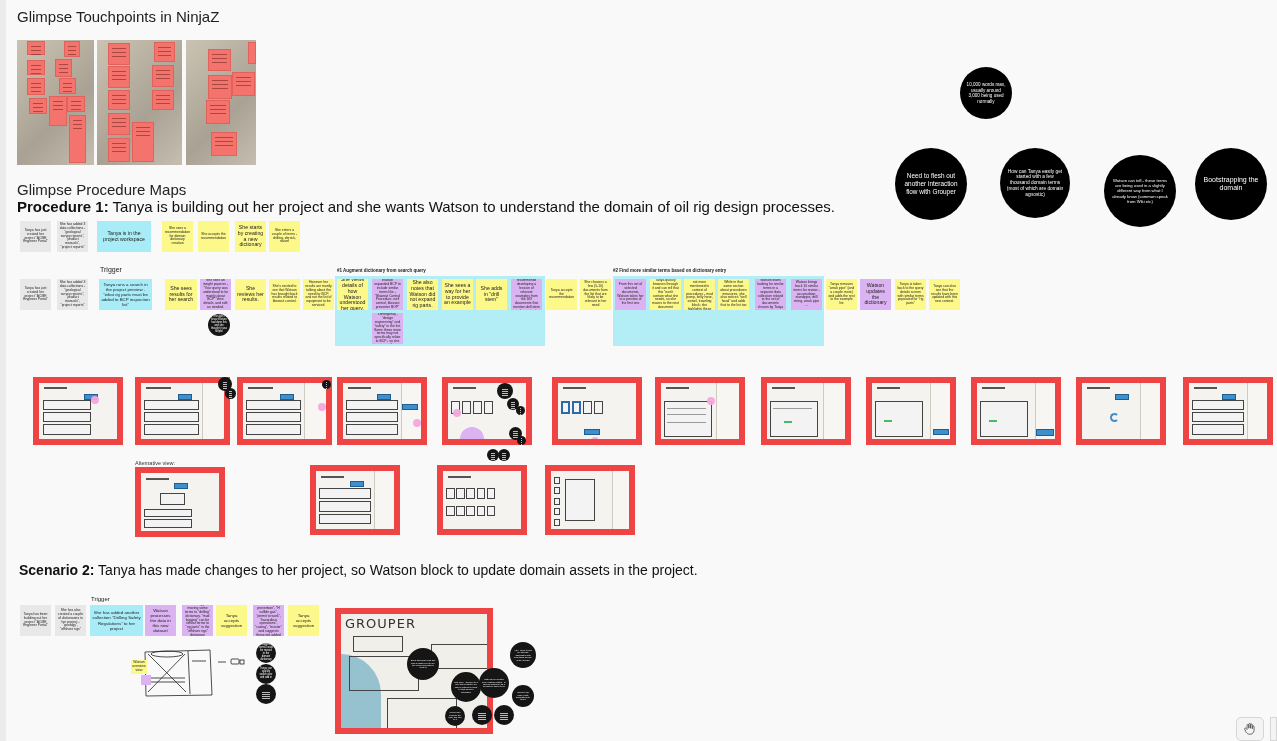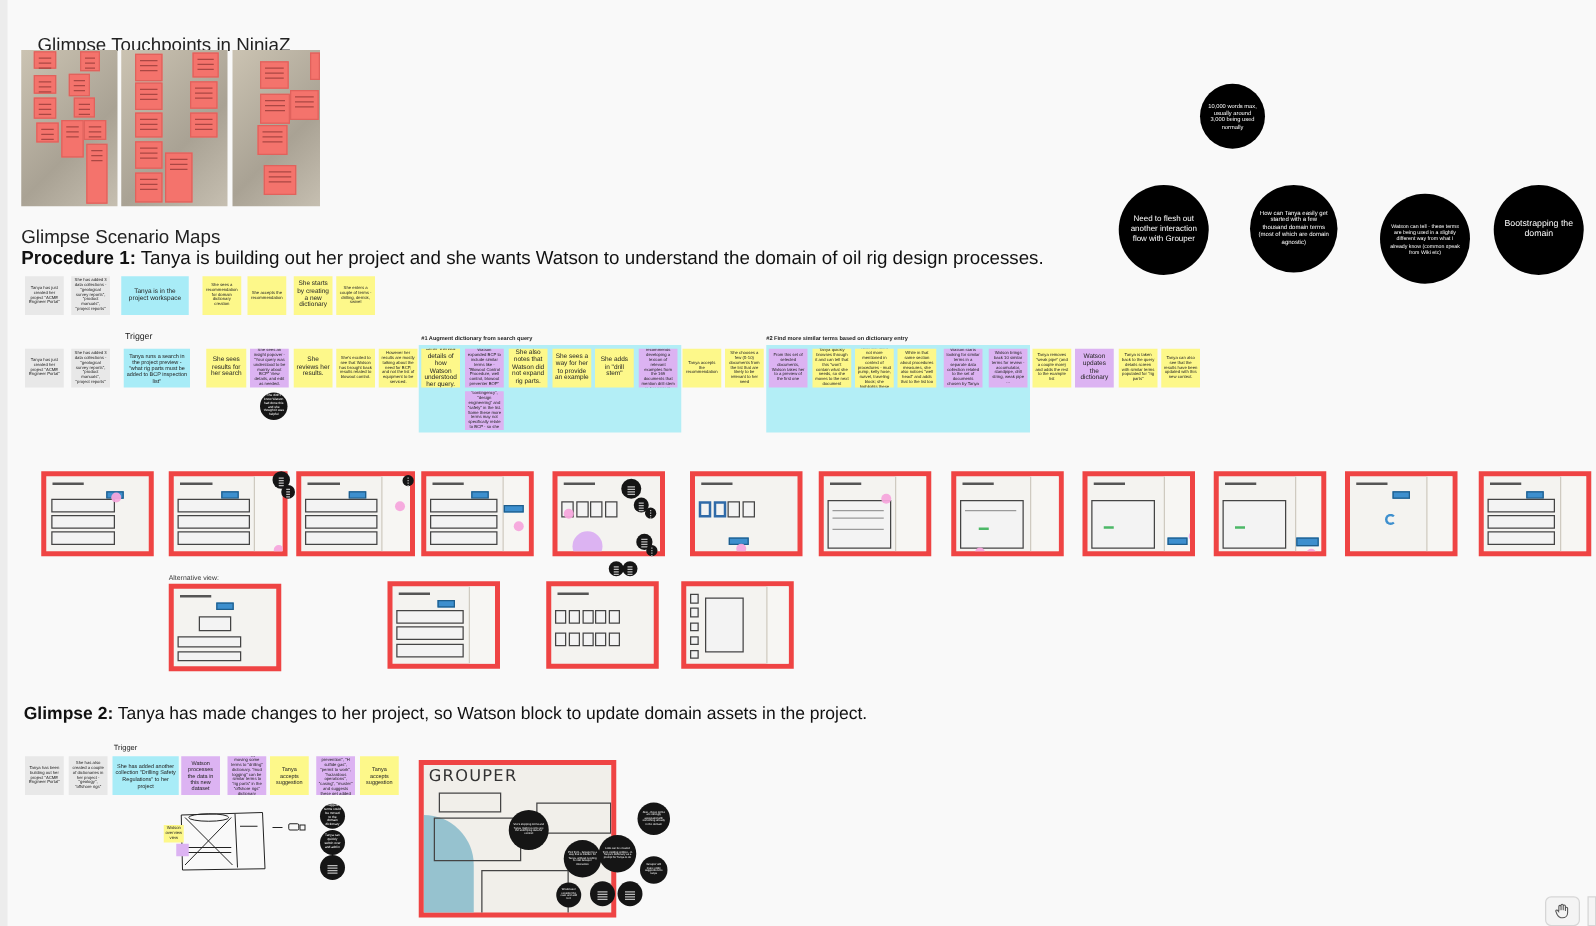--- a/index.html
+++ b/index.html
@@ -19,37 +19,37 @@
   .blue { background: #a8ecf7; }
   .purple { background: #dcb3f2; }
   .t3 { font-size: 3.4px; }
   .t4 { font-size: 4.4px; }
   .t5 { font-size: 5.2px; }
   .region { position: absolute; background: #b3eef6; }
   .region-label { position: absolute; font-size: 4.5px; font-weight: 700; color: #222; white-space: nowrap; }
   .circle { position: absolute; border-radius: 50%; background: #000; color: #fff; display: flex; align-items: center; justify-content: center; text-align: center; line-height: 1.2; padding: 6px; }
   .mini-circle { position: absolute; border-radius: 50%; background: #151515; color:#fff; font-size:2.6px; display:flex; align-items:center; justify-content:center; text-align:center; padding:3px; line-height:1.1; }
   .mini-circle.lines::before { content:""; width:60%; height:1px; background:#bbb; box-shadow:0 2px 0 #bbb,0 4px 0 #bbb,0 -2px 0 #bbb; display:block; }
-  .sketch { position: absolute; background: #f4f3f0; border: 4px solid #ef4444; overflow: hidden; }
+  .sketch { position: absolute; background: #f4f3f0; border: 6px solid #ef4444; overflow: hidden; }
   .sketch .side { position: absolute; right: 0; top: 0; bottom: 0; width: 26%; border-left: 1px solid #cfcac0; background: #f7f6f3; }
   .sketch .title { position: absolute; left: 6%; top: 8%; width: 30%; height: 2px; background: #555; }
   .sketch .btn { position: absolute; background: #3d8fce; border: 1px solid #1f5e8c; }
   .sketch .box { position: absolute; border: 1px solid #444; background: #f3f3f3; }
   .sketch .line { position: absolute; height: 1px; background: #9a9a9a; }
   .dot { position: absolute; width: 8px; height: 8px; border-radius: 50%; background: #f6a6dc; opacity: .95; }
   .trig { position: absolute; font-size: 7px; color: #222; }
   .hand-btn { position: absolute; left: 1236px; top: 717px; width: 28px; height: 24px; border: 1px solid #d6d6d6; border-radius: 5px; background: #f4f4f4; display:flex; align-items:center; justify-content:center; }
   .scroll-edge { position:absolute; left:1270px; top:717px; width:7px; height:24px; border:1px solid #d6d6d6; background:#f4f4f4; }
 </style>
 </head>
 <body>
 
 <div class="left-edge"></div>
 
-<div class="abs h1" style="left:30px;top:8px;margin-top:20px;">Glimpse Touchpoints in NinjaZ</div>
+<div class="abs h1" style="left:17px;top:8px;">Glimpse Touchpoints in NinjaZ</div>
 
 <div class="photo" style="left:17px;top:40px;width:77px;height:125px;">
   <div class="pnote" style="left:10px;top:1px;width:18px;height:14px;"></div>
   <div class="pnote" style="left:47px;top:1px;width:16px;height:16px;"></div>
   <div class="pnote" style="left:10px;top:20px;width:18px;height:15px;"></div>
   <div class="pnote" style="left:38px;top:19px;width:17px;height:18px;"></div>
   <div class="pnote" style="left:10px;top:38px;width:18px;height:17px;"></div>
   <div class="pnote" style="left:42px;top:38px;width:17px;height:16px;"></div>
   <div class="pnote" style="left:12px;top:58px;width:18px;height:16px;"></div>
   <div class="pnote" style="left:32px;top:56px;width:18px;height:30px;"></div>
@@ -69,21 +69,21 @@
 </div>
 <div class="photo" style="left:186px;top:40px;width:70px;height:125px;">
   <div class="pnote" style="left:22px;top:9px;width:23px;height:22px;"></div>
   <div class="pnote" style="left:62px;top:2px;width:8px;height:22px;"></div>
   <div class="pnote" style="left:22px;top:35px;width:24px;height:24px;"></div>
   <div class="pnote" style="left:46px;top:32px;width:23px;height:24px;"></div>
   <div class="pnote" style="left:20px;top:60px;width:24px;height:24px;"></div>
   <div class="pnote" style="left:25px;top:92px;width:26px;height:24px;"></div>
 </div>
 
-<div class="abs h1" style="left:17px;top:181px;">Glimpse Scenario Maps</div>
+<div class="abs h1" style="left:17px;top:181px;">Glimpse Procedure Maps</div>
 
 <div class="abs scen" style="left:17px;top:198px;"><b>Procedure 1:</b><span> Tanya is building out her project and she wants Watson to understand the domain of oil rig design processes.</span></div>
 
 <div class="sticky gray t3" style="left:20px;top:221px;width:31px;height:31px;">Tanya has just created her project "ACME Engineer Portal"</div>
 <div class="sticky gray t3" style="left:57px;top:221px;width:31px;height:31px;">She has added 3 data collections - "geological survey reports", "product manuals", "project reports"</div>
 <div class="sticky blue t5" style="left:97px;top:221px;width:54px;height:31px;">Tanya is in the project workspace</div>
 <div class="sticky yellow t3" style="left:162px;top:221px;width:31px;height:31px;">She sees a recommendation for domain dictionary creation</div>
 <div class="sticky yellow t3" style="left:198px;top:221px;width:31px;height:31px;">She accepts the recommendation</div>
 <div class="sticky yellow t5" style="left:235px;top:221px;width:31px;height:31px;">She starts by creating a new dictionary</div>
 <div class="sticky yellow t3" style="left:269px;top:221px;width:31px;height:31px;">She enters a couple of terms - drilling, derrick, swivel</div>
@@ -277,21 +277,21 @@
 <div class="sketch" style="left:545px;top:465px;width:90px;height:70px;">
   <div class="side" style="width:22%"></div>
   <div class="box" style="left:4%;top:10%;width:8%;height:12%;"></div>
     <div class="box" style="left:4%;top:28%;width:8%;height:12%;"></div>
     <div class="box" style="left:4%;top:46%;width:8%;height:12%;"></div>
     <div class="box" style="left:4%;top:64%;width:8%;height:12%;"></div>
     <div class="box" style="left:4%;top:82%;width:8%;height:12%;"></div>
   <div class="box" style="left:18%;top:14%;width:38%;height:72%;"></div>
 </div>
 
-<div class="abs scen" style="left:19px;top:562px;font-size:14px;"><b>Glimpse 2:</b><span> Tanya has made changes to her project, so Watson block to update domain assets in the project.</span></div>
+<div class="abs scen" style="left:19px;top:562px;font-size:14px;"><b>Scenario 2:</b><span> Tanya has made changes to her project, so Watson block to update domain assets in the project.</span></div>
 
 <div class="trig" style="left:91px;top:596px;font-size:6px;">Trigger</div>
 
 <div class="sticky gray t3" style="left:20px;top:605px;width:31px;height:31px;">Tanya has been building out her project "ACME Engineer Portal"</div>
 <div class="sticky gray t3" style="left:55px;top:605px;width:31px;height:31px;">She has also created a couple of dictionaries in her project - "geology", "offshore rigs"</div>
 <div class="sticky blue t4" style="left:90px;top:605px;width:53px;height:31px;">She has added another collection "Drilling Safety Regulations" to her project</div>
 <div class="sticky purple t4" style="left:145px;top:605px;width:31px;height:31px;">Watson processes the data in this new dataset</div>
 <div class="sticky purple t3" style="left:182px;top:605px;width:31px;height:31px;">Watson suggests moving some terms to "drilling" dictionary. "mud logging" can be similar terms to "rig parts" in the "offshore rigs" dictionary</div>
 <div class="sticky yellow t4" style="left:216px;top:605px;width:31px;height:31px;">Tanya accepts suggestion</div>
 <div class="sticky purple t3" style="left:253px;top:605px;width:31px;height:31px;">Watson picks up on terms - "blowout prevention", "H sulfide gas", "permit to work", "hazardous operations", "casing", "muster" and suggests these get added to the "geology" dictionary</div>

